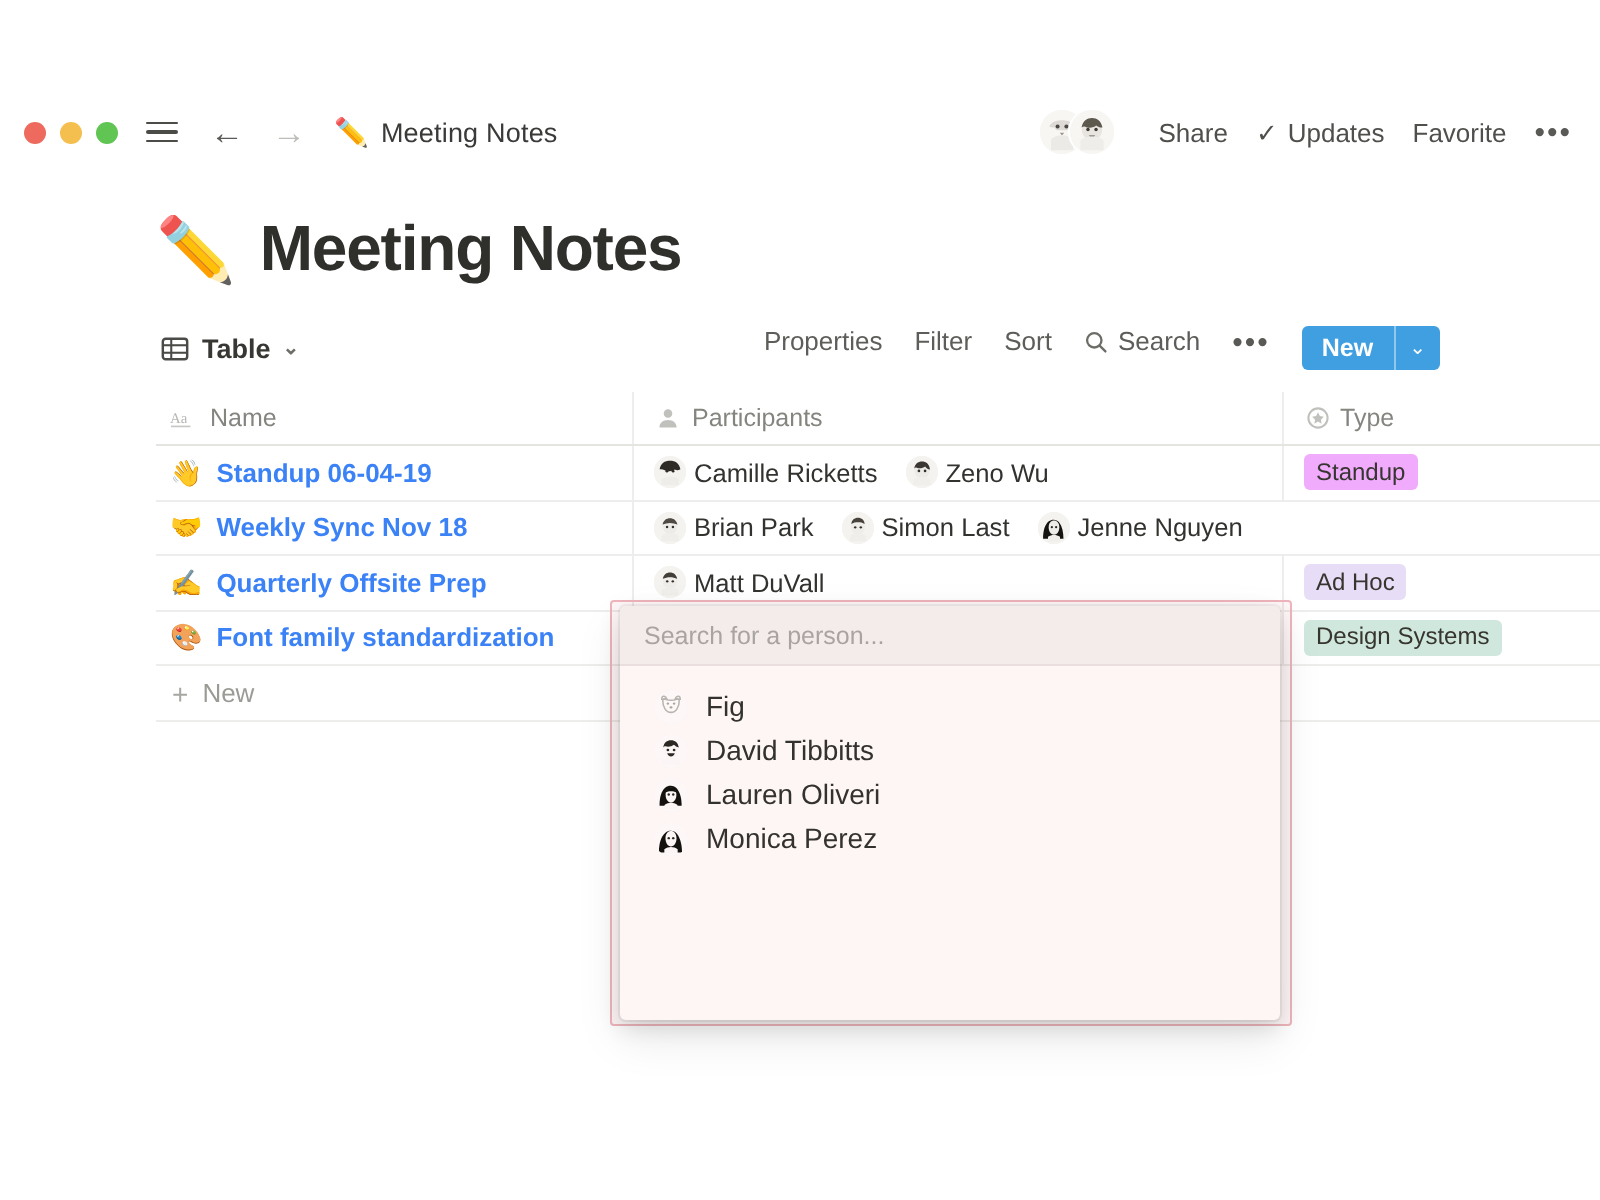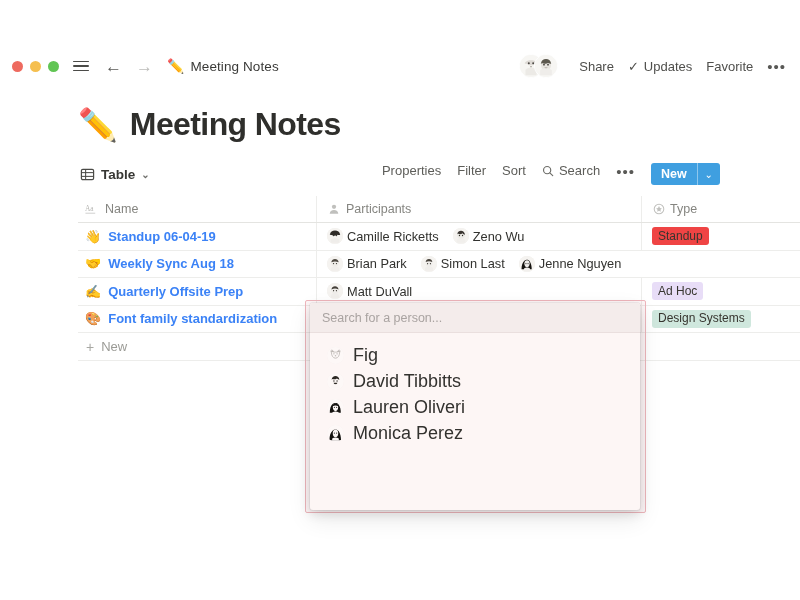--- a/index.html
+++ b/index.html
@@ -110,21 +110,21 @@
   .popup-search input {
     border:none; outline:none; background:transparent; width:100%;
     font-family:"Liberation Sans", sans-serif; font-size:12.5px; color:#8e8a88;
   }
   .popup-search input::placeholder { color:#a9a3a1; }
   .popup-body { padding: 9px 0 6px 0; }
   .popup-label { font-size: 11.5px; color:#8d8886; padding: 1px 0 7px 17px; }
   .popt { display:flex; align-items:center; gap:9px; padding: 2.5px 0 2.5px 17px; cursor:pointer; }
   .popt .oav { width:17px; height:17px; border-radius:50%; overflow:hidden; flex:none; background:#f6efee;}
   .popt .oav svg { display:block; width:100%; height:100%; }
-  .popt .oname { font-size:18px; color:#33322f;text-align:center; }
+  .popt .oname { font-size:14px; color:#33322f;text-align:center; }
 </style>
 </head>
 <body>
 
 <div id="app">
 
   <div class="chrome">
     <div class="traffic">
       <div class="dot red"></div>
       <div class="dot yellow"></div>
@@ -284,28 +284,28 @@
                 <path d="M6 10.2C6.6 5.9 9 4.2 12 4.2s5.4 1.7 6 6c-1.7-.3-3-1.2-3.6-2.3-1.7 1.4-4.6 1.7-6.3.9-.7-.3-1.4-.3-2.1.4z" fill="#3a3631"></path>
                 <circle cx="9.7" cy="11.2" r="1" fill="#343129"></circle>
                 <circle cx="14.3" cy="11.2" r="1" fill="#343129"></circle>
                 <path d="M5.5 17.8c1.8-1.6 4-2.2 6.5-2.2s4.7.6 6.5 2.2V22h-13z" fill="#f1efec"></path>
               </svg>
             </span>
           <span class="pname">Zeno Wu</span>
         </span>
       </div>
       <div class="c-type">
-        <span class="tag" style="background:#ef4444">Standup</span>
+        <span class="tag" style="background:#f0abfc">Standup</span>
       </div>
     </div>
 
     <div class="trow row">
       <div class="c-name">
         <span class="cell-emoji">🤝</span>
-        <span class="cell-name">Weekly Sync Aug 18</span>
+        <span class="cell-name">Weekly Sync Nov 18</span>
       </div>
       <div class="c-part">
         <span class="person">
           <span class="pav">
               <svg viewBox="0 0 24 24">
                 <rect width="24" height="24" fill="#f5f3f0"></rect>
                 <path d="M6.6 10.6c0-3.9 2.4-6 5.4-6s5.4 2.1 5.4 6c0 3.4-2.3 6.1-5.4 6.1s-5.4-2.7-5.4-6.1z" fill="#eeece8"></path>
                 <path d="M6.4 9.4C7.2 6.1 9.3 4.6 12 4.6s4.8 1.5 5.6 4.8c-1.9-.6-3.6-1.2-5.6-1.2s-3.7.6-5.6 1.2z" fill="#4f4a43"></path>
                 <circle cx="9.8" cy="11.3" r=".95" fill="#35322c"></circle>
                 <circle cx="14.2" cy="11.3" r=".95" fill="#35322c"></circle>

